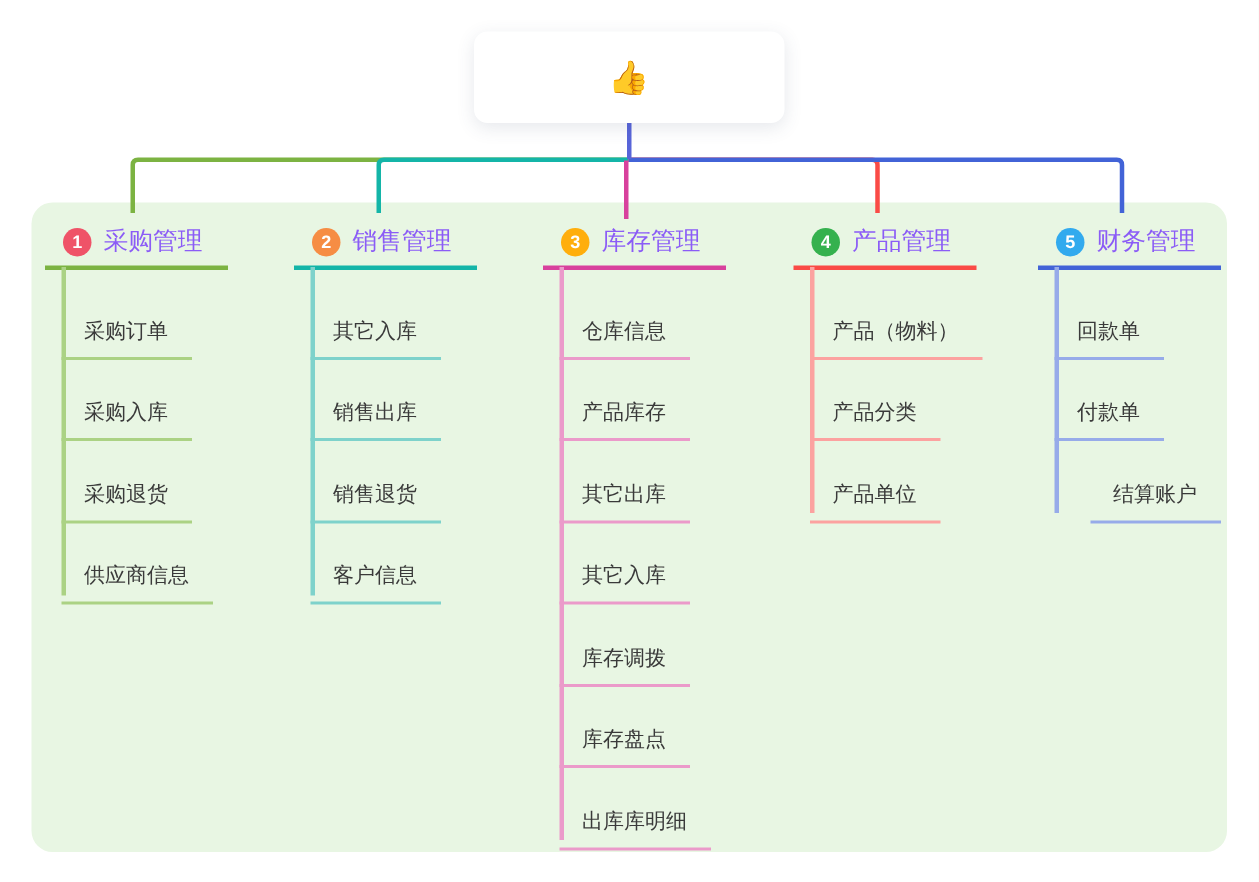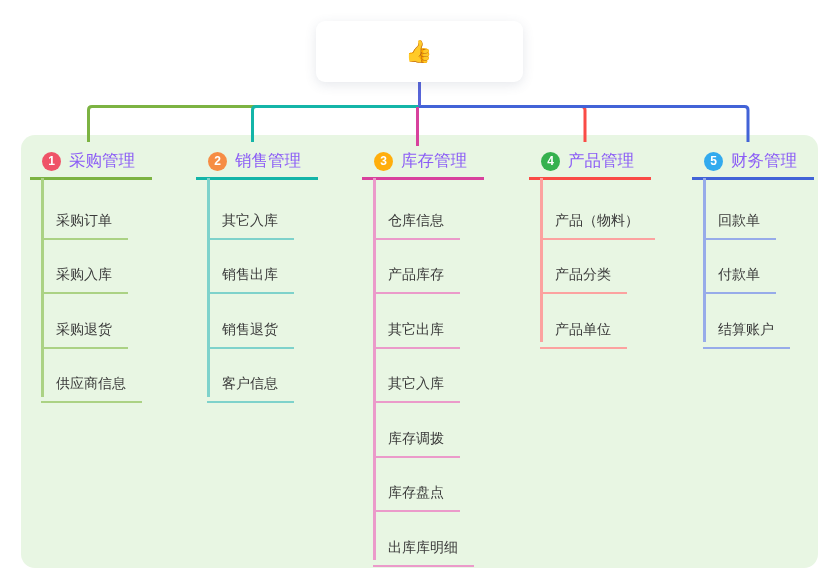--- a/index.html
+++ b/index.html
@@ -244,18 +244,18 @@
     </div>
     <div class="trunk t5" style="background-color: rgb(151, 171, 233);"></div>
     <div class="children">
       <div class="child">
           <span class="node" style="border-bottom-color: rgb(151, 171, 233);">回款单</span>
         </div>
       <div class="child">
           <span class="node" style="border-bottom-color: rgb(151, 171, 233);">付款单</span>
         </div>
       <div class="child">
-          <span class="node" style="border-bottom-color: rgb(151, 171, 233);">结算账户</span>
+          <span class="node" style="border-bottom-color: rgb(151, 171, 233); margin-left: 24px;">结算账户</span>
         </div>
     </div>
   </div>
 
 </div>
 
 </body></html>

